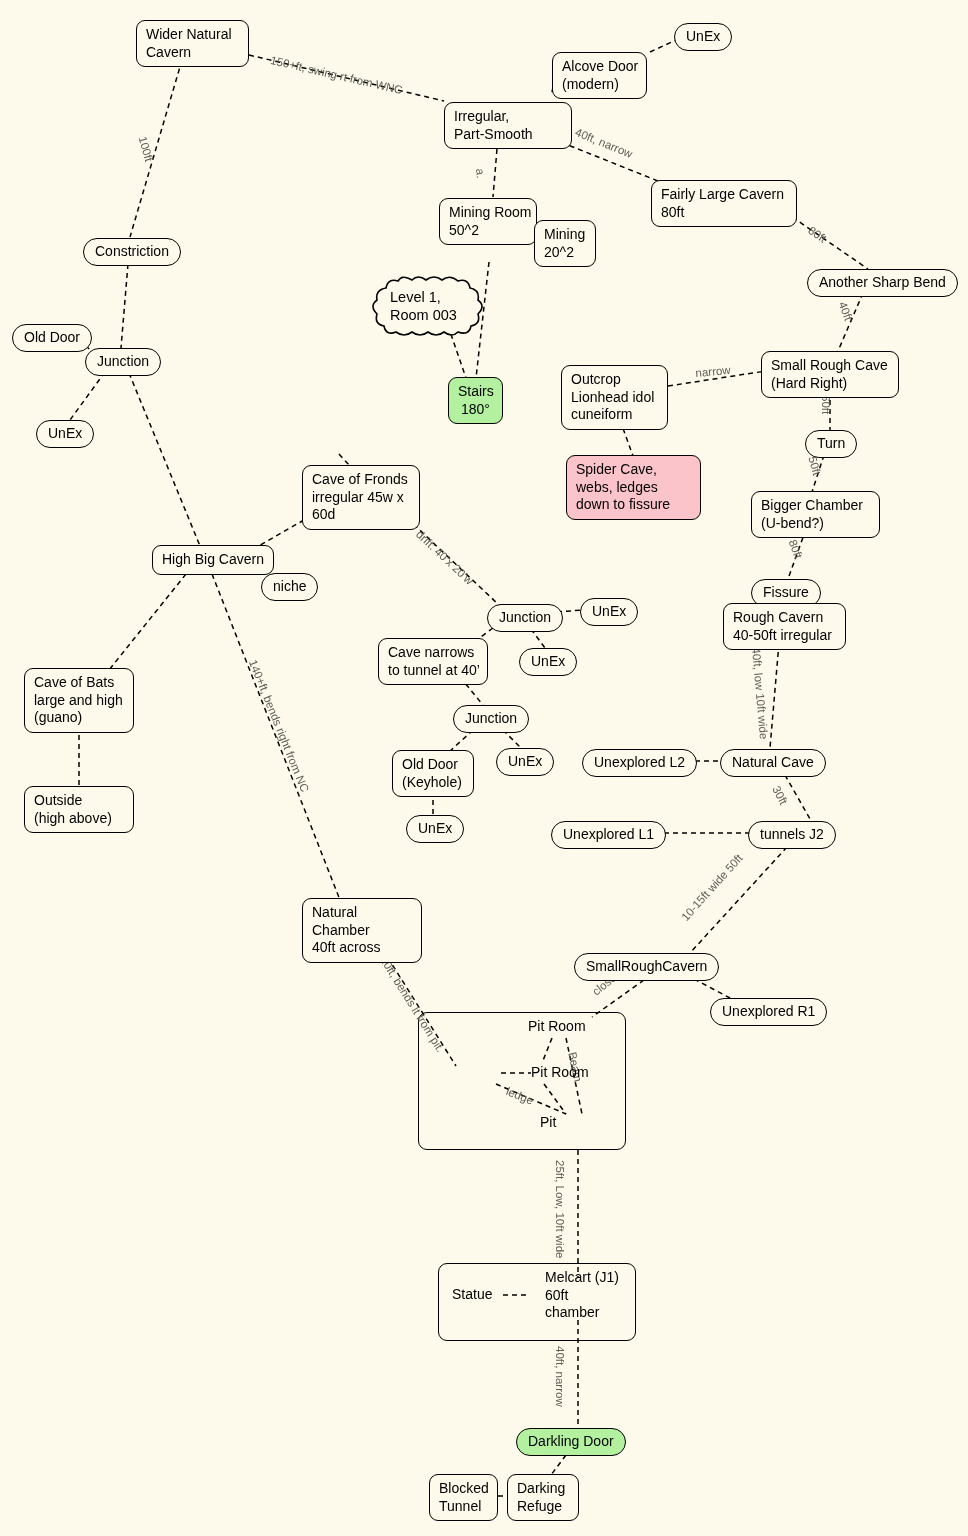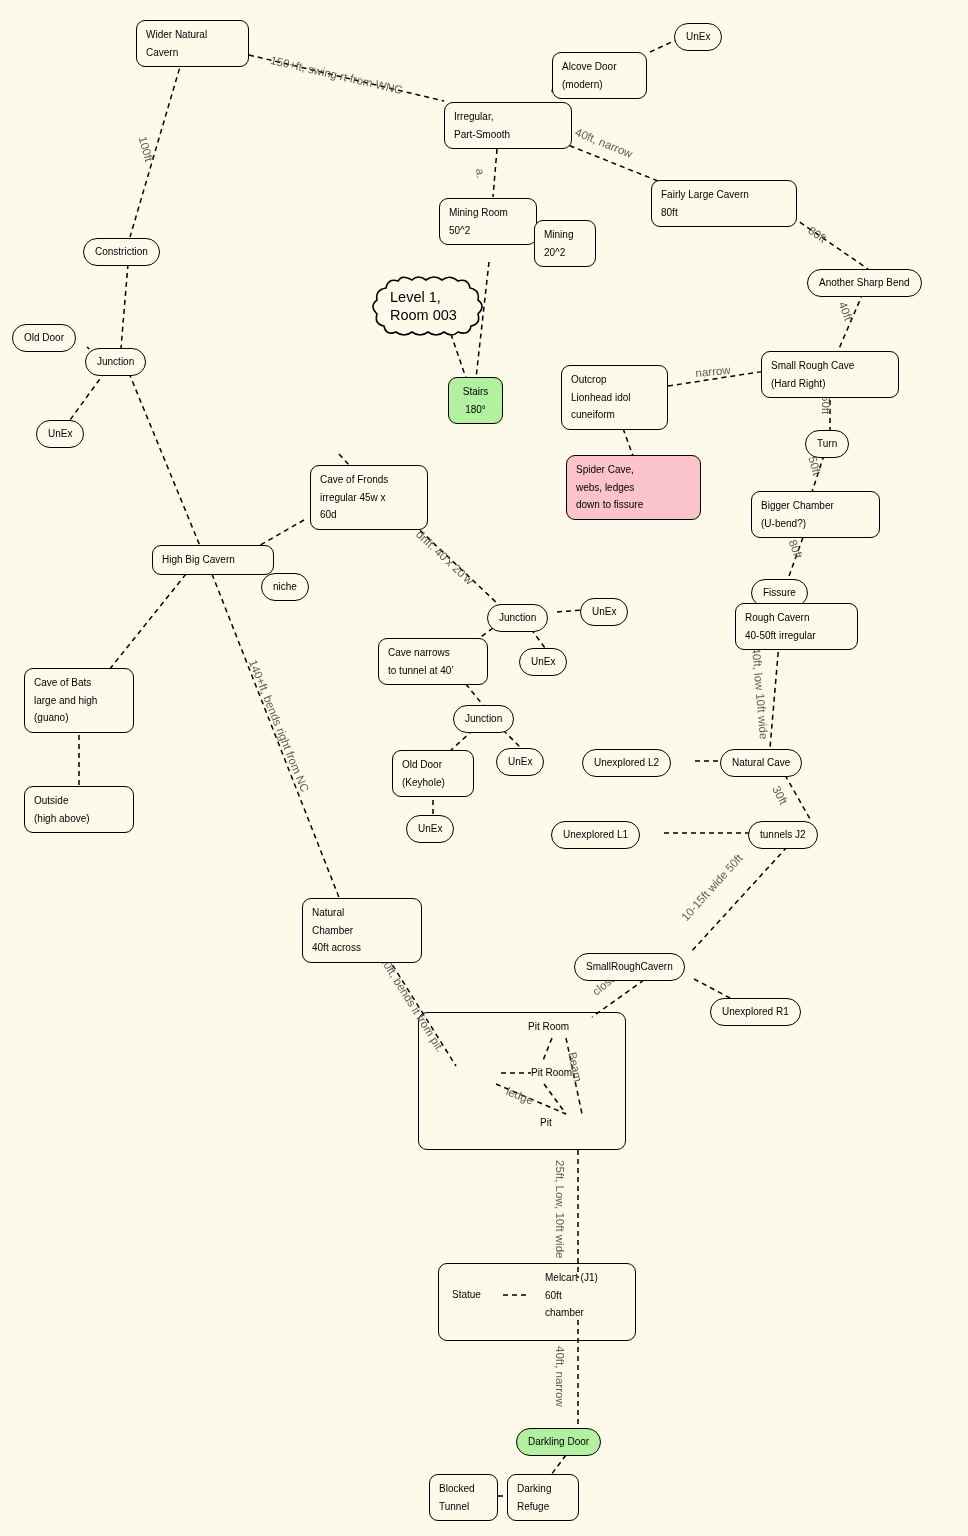--- a/index.html
+++ b/index.html
@@ -20,21 +20,21 @@
     left: 0; top: 0;
     width: 968px; height: 1536px;
     pointer-events: none;
   }
   .node {
     position: absolute;
     box-sizing: border-box;
     border: 1.6px solid #000;
     background: #fdfaec;
     color: #000;
-    font-size: 10px;
+    font-size: 14px;
     line-height: 17.5px;
     padding: 5px 9px;
     white-space: pre;
     z-index: 5;
   }
   .node.rounded { border-radius: 9px; }
   .node.pill { border-radius: 999px; padding: 4px 11px; }
   .node.green { background: #b3f0a0; }
   .node.pink  { background: #fbc3ca; }
   .node.cluster {
@@ -238,31 +238,31 @@
   <div class="node pill" style="left:805px;top:430px;">Turn</div>
 
 
   <div class="node rounded pink" style="left:566px;top:455px;width:135px;">Spider Cave,
 webs, ledges
 down to fissure</div>
 
   <div class="node rounded" style="left:751px;top:491px;width:129px;">Bigger Chamber
 (U-bend?)</div>
 
-  <div class="node rounded" style="left:310px;top:465px;width:118px;">Cave of Fronds
+  <div class="node rounded" style="left:302px;top:465px;width:118px;">Cave of Fronds
 irregular 45w x
 60d</div>
 
   <div class="node rounded" style="left:152px;top:545px;width:122px;">High Big Cavern</div>
 
   <div class="node pill" style="left:261px;top:573px;">niche</div>
 
   <div class="node pill" style="left:751px;top:579px;">Fissure</div>
 
-  <div class="node rounded" style="left:723px;top:603px;width:123px;margin-left:12px;">Rough Cavern
+  <div class="node rounded" style="left:723px;top:603px;width:123px;">Rough Cavern
 40-50ft irregular</div>
 
   <div class="node pill" style="left:487px;top:604px;">Junction</div>
 
   <div class="node pill" style="left:580px;top:598px;">UnEx</div>
 
   <div class="node pill" style="left:519px;top:648px;">UnEx</div>
 
   <div class="node rounded" style="left:378px;top:638px;width:110px;">Cave narrows
 to tunnel at 40’</div>

